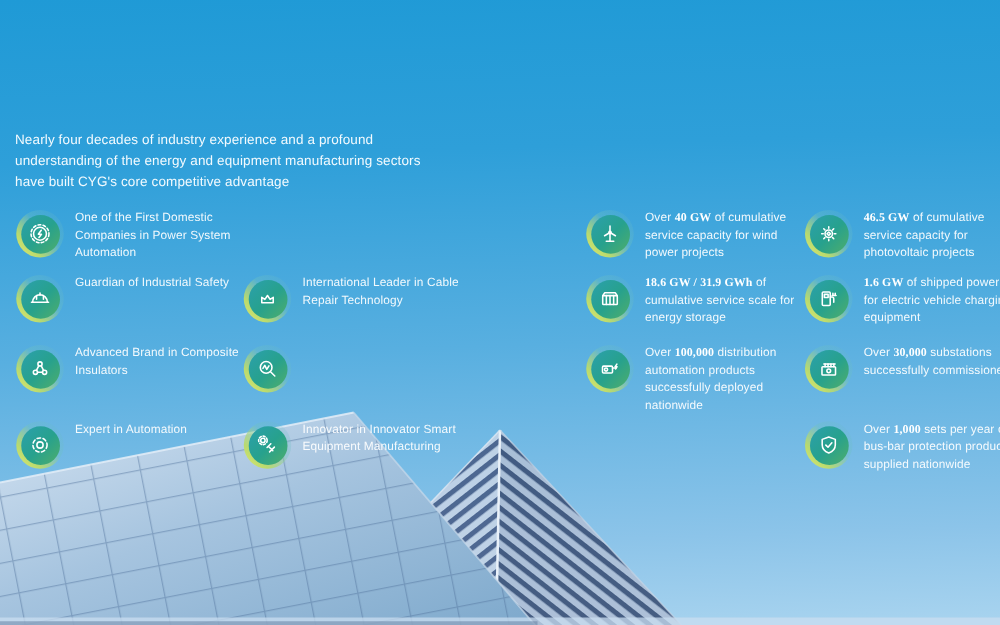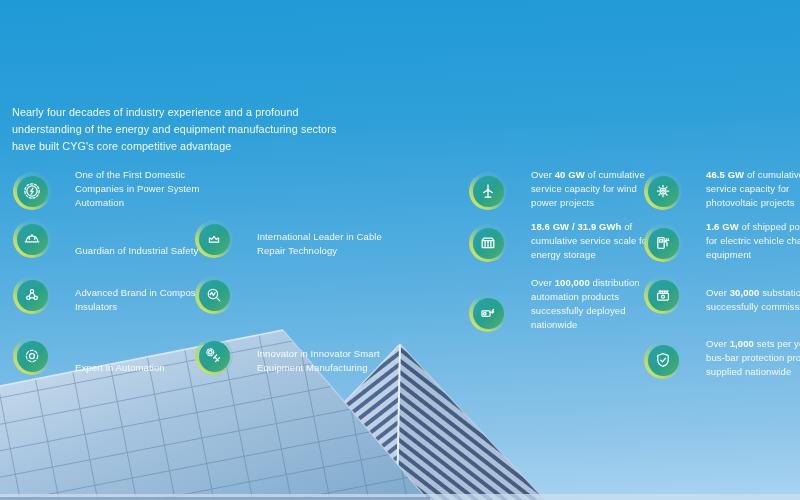--- a/index.html
+++ b/index.html
@@ -7,27 +7,27 @@
     position:relative;width:800px;height:500px;overflow:hidden;
     font-family:"Liberation Sans",sans-serif;
     background:linear-gradient(178deg,#1f9ad6 0%,#2e9fd9 25%,#58afe0 55%,#8cc4e9 85%,#a9d4ef 100%);
   }
   .buildings{position:absolute;left:0;top:0;width:800px;height:500px;}
   .content{position:absolute;inset:0;padding-left:24px;}
   .intro{
     position:absolute;left:12px;top:104px;width:348px;
     color:#f2fafe;font-size:10.8px;line-height:17px;letter-spacing:.1px;margin:0;
   }
-  .item{position:absolute;display:flex;align-items:flex-end;gap:24px;min-height:38px;}
+  .item{position:absolute;display:flex;align-items:flex-start;gap:9px;min-height:38px;}
   .c1{left:13px}.c2{left:195px}.c3{left:469px}.c4{left:644px}
   .r1{top:168px}.r2{top:220px}.r3{top:276px}.r4{top:337px}
   .txt{
     margin:0;color:rgba(255,255,255,.93);font-size:9.5px;line-height:14px;letter-spacing:.1px;
   }
-  .txt b{color:#ffffff;font-weight:700;}
+  .txt b{color:#ffffff;font-weight:700;font-family:Liberation Serif, serif;}
   .c1 .txt{width:138px}.c2 .txt{width:142px}.c3 .txt{width:130px}.c4 .txt{width:120px}
   .badge{
     flex:0 0 auto;width:38px;height:38px;border-radius:50%;
     background:linear-gradient(225deg,rgba(96,170,215,.12) 0%,rgba(110,195,190,.35) 42%,#b9da6e 74%,#dfe96d 100%);
     display:flex;align-items:center;justify-content:center;
   }
   .badge-in{
     width:31px;height:31px;border-radius:50%;
     background:linear-gradient(135deg,#2ba0ad 0%,#27a18d 52%,#4fae6b 100%);
     display:flex;align-items:center;justify-content:center;

